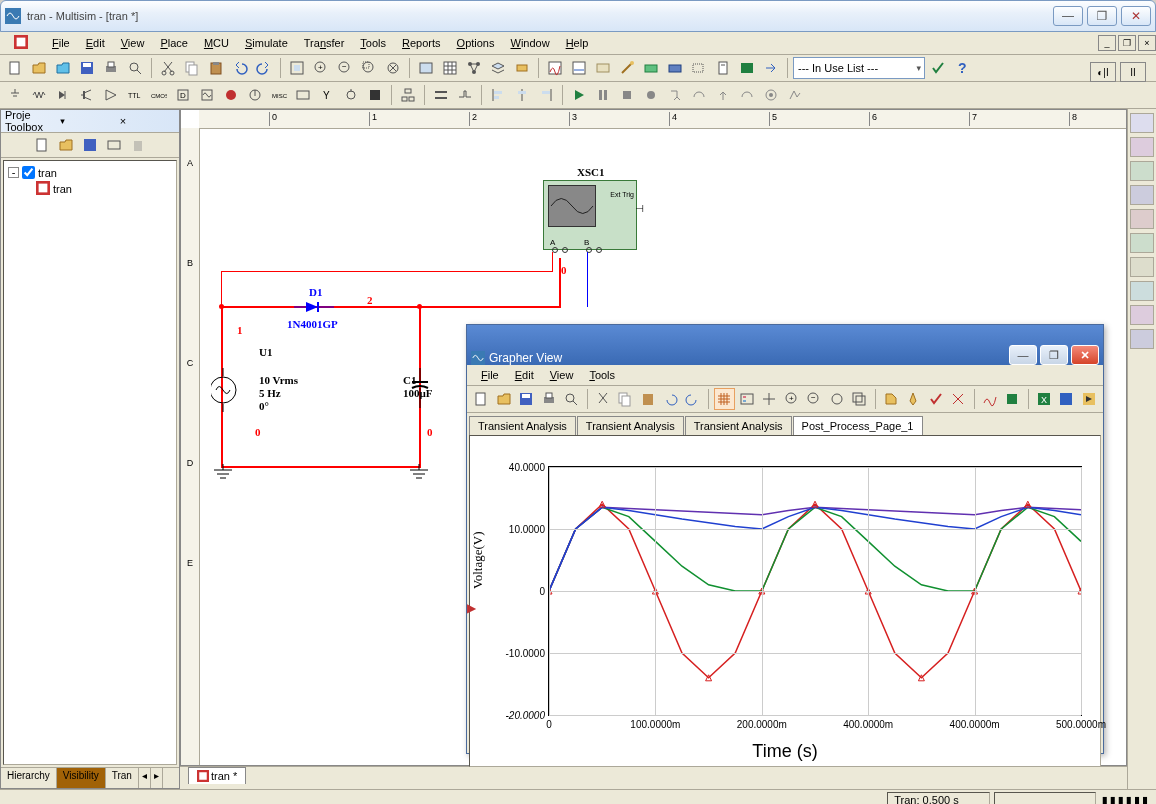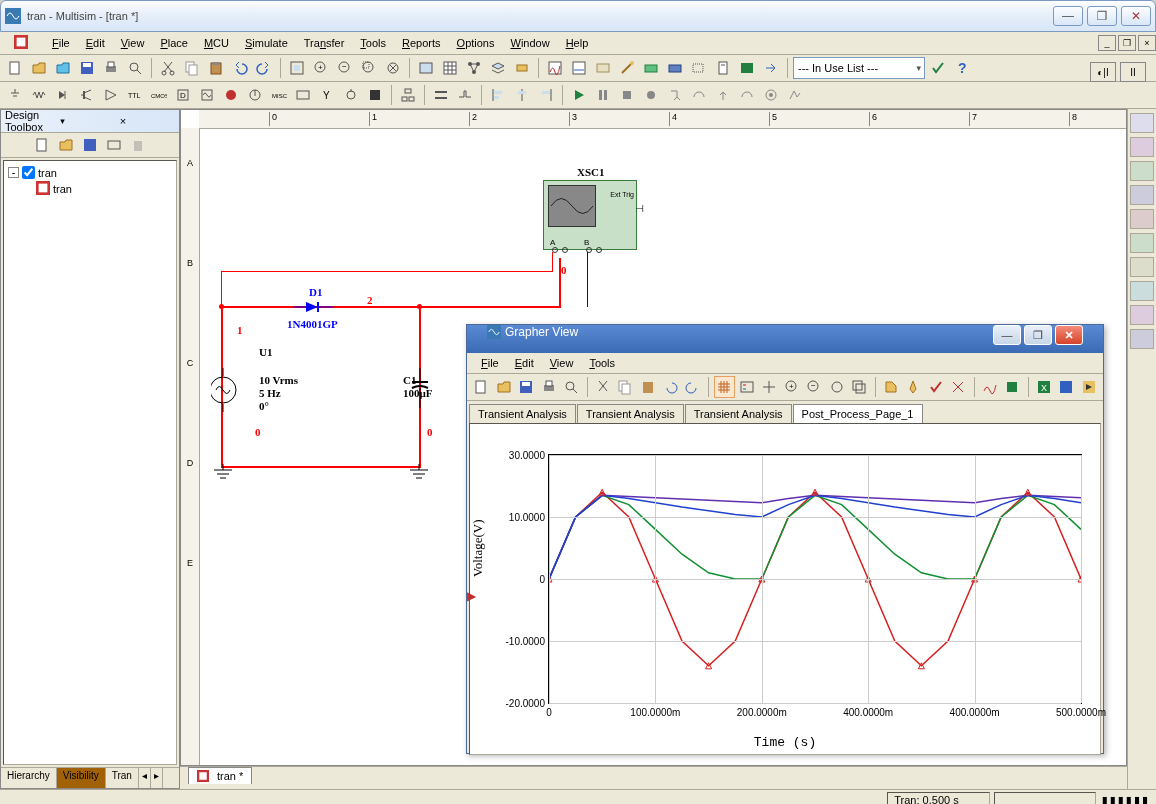--- a/index.html
+++ b/index.html
@@ -34,45 +34,45 @@
 .canvas{flex:1;background:#fff;border:1px solid #888;position:relative;overflow:hidden}
 .ruler-h{height:18px;background:#f5f3e9;border-bottom:1px solid #aca899;position:relative;font-size:9px;margin-left:18px}
 .ruler-v{width:18px;background:#f5f3e9;border-right:1px solid #aca899;position:absolute;left:0;top:18px;bottom:0}
 .ruler-h .tick{position:absolute;top:2px;border-left:1px solid #888;height:14px;padding-left:2px}
 .schem{position:absolute;left:18px;top:18px;right:0;bottom:0;background-image:radial-gradient(circle,#999 0.5px,transparent 0.5px);background-size:8px 8px}
 .schem .lbl{position:absolute;font-family:Liberation Serif, serif;font-size:11px}
 .wire{position:absolute;background:#f00}
 .wireb{position:absolute;background:#00f}
 .node-dot{position:absolute;width:5px;height:5px;background:#f00;border-radius:50%}
 .bottom-tabs{height:22px;background:#ece9d8;border-top:1px solid #aca899;display:flex;align-items:flex-start;padding-left:8px}
-.doctab{background:#fff;border:1px solid #888;border-bottom:none;padding:2px 8px;font-size:11px;display:flex;align-items:center;gap:8px}
+.doctab{background:#fff;border:1px solid #888;border-bottom:none;padding:2px 8px;font-size:11px;display:flex;align-items:center;gap:2px}
 .statusbar{height:20px;background:#ece9d8;border-top:1px solid #aca899;display:flex;align-items:center;font-size:11px;padding:0 6px}
 .statusbar .sfill{flex:1}
 .right-strip{width:28px;background:#ece9d8;border-left:1px solid #aca899;display:flex;flex-direction:column;align-items:center;padding-top:4px;gap:4px}
 .right-strip .rt{width:22px;height:18px;border:1px solid #aca899;background:#dde}
 .top-extra{position:absolute;right:10px;top:62px;display:flex;gap:4px}
 .top-extra .te{width:24px;height:18px;border:1px solid #888;background:#ece9d8;display:flex;align-items:center;justify-content:center;font-size:10px}
 
 .grapher{position:absolute;left:466px;top:324px;width:636px;height:428px;border:1px solid #4a6a9c;background:#ece9d8;box-shadow:2px 2px 6px rgba(0,0,0,0.3)}
-.g-title{height:28px;background:linear-gradient(#5a8ad4,#3a6ab4);display:flex;align-items:flex-start;padding:0 20px;color:#fff;font-size:12px}
+.g-title{height:40px;background:linear-gradient(#5a8ad4,#3a6ab4);display:flex;align-items:flex-end;padding:0 4px;color:#fff;font-size:12px}
 .g-title .t{flex:1;margin-left:4px}
 .g-title .wb{width:26px;height:18px;background:linear-gradient(#e8f0fa,#c8d6e7);border:1px solid #fff;border-radius:3px;margin-left:3px;display:flex;align-items:center;justify-content:center;color:#444;font-size:11px}
 .g-title .wb.x{background:linear-gradient(#f58a7a,#d5442a);color:#fff;font-weight:bold}
 .g-menu{height:20px;background:#ece9d8;display:flex;align-items:center;padding-left:6px;border-bottom:1px solid #aca899}
 .g-menu span{padding:2px 8px}
 .g-tools{height:26px;background:#ece9d8;border-bottom:1px solid #aca899;display:flex;align-items:center;padding:0 4px;gap:2px}
 .g-tabs{height:22px;background:#ece9d8;display:flex;align-items:flex-end;padding-left:2px}
 .g-tabs div{padding:3px 8px;border:1px solid #888;background:#ece9d8;margin-right:1px;font-size:11px;border-bottom:none}
 .g-tabs div.act{background:#fff}
 .g-plot{background:#fff;border:1px inset #aca899;margin:0 2px 2px;height:calc(100% - 26px - 20px - 26px - 22px - 4px);position:relative}
 .plot-title{text-align:center;font-family:'Times New Roman',serif;font-size:16px;padding:4px}
 .plot-area{position:absolute;left:78px;top:30px;right:18px;bottom:50px;border:1px solid #000}
 .grid-h,.grid-v{position:absolute;background:#ccc}
 .ylabel{position:absolute;left:8px;top:50%;transform:rotate(-90deg) translateX(20px);transform-origin:left;font-family:'Times New Roman',serif;font-size:13px}
-.xlabel{position:absolute;bottom:4px;left:50%;transform:translateX(-50%);font-family:Liberation Mono, monospace;font-size:13px}
+.xlabel{position:absolute;bottom:4px;left:50%;transform:translateX(-50%);font-family:Liberation Sans, sans-serif;font-size:18px}
 .ytick{position:absolute;right:100%;padding-right:4px;font-size:10px;transform:translateY(-50%)}
 .xtick{position:absolute;top:100%;padding-top:4px;font-size:10px;transform:translateX(-50%)}
 svg.curves{position:absolute;left:0;top:0;width:100%;height:100%}
 
 .osc{position:absolute;background:#c8e0c8;border:1px solid #3a7a3a}
 .osc-screen{background:#888;border:1px solid #333;margin:4px}
 .ruler-v .vt{position:absolute;left:4px;font-size:9px;width:10px;text-align:center}
 </style>
 </head>
 <body>
@@ -506,21 +506,21 @@
   <div class="tb">
       <svg viewBox="0 0 16 16">
         <path d="M3 12l4-8 3 6 3-4" fill="none" stroke="#888"></path>
       </svg>
     </div>
 </div>
 
 <div class="main">
   <div class="left-panel">
     <div class="lp-title">
-      <span>Design Toolbox</span>
+      <span>Proje Toolbox</span>
       <span style="font-size:9px">▾</span>
       <span style="margin-left:4px">×</span>
     </div>
     <div class="lp-tools">
       <div class="tb">
           <svg viewBox="0 0 16 16">
             <rect x="3" y="2" width="9" height="12" fill="#fff" stroke="#555"></rect>
           </svg>
         </div>
       <div class="tb">
@@ -888,29 +888,29 @@
           <path d="M156.6 213.8 L159.6 207.8 L162.6 213.8 Z" fill="none" stroke="#d62020"></path>
           <path d="M209.8 127 L212.8 121 L215.8 127 Z" fill="none" stroke="#d62020"></path>
           <path d="M263 40.20000000000002 L266 34.20000000000002 L269 40.20000000000002 Z" fill="none" stroke="#d62020"></path>
           <path d="M316.2 127 L319.2 121 L322.2 127 Z" fill="none" stroke="#d62020"></path>
           <path d="M369.4 213.8 L372.4 207.8 L375.4 213.8 Z" fill="none" stroke="#d62020"></path>
           <path d="M422.6 127 L425.6 121 L428.6 127 Z" fill="none" stroke="#d62020"></path>
           <path d="M475.8 40.20000000000002 L478.8 34.20000000000002 L481.8 40.20000000000002 Z" fill="none" stroke="#d62020"></path>
           <path d="M529 127 L532 121 L535 127 Z" fill="none" stroke="#d62020"></path>
         </svg>
     <div class="grid-h" style="left: 0px; right: 0px; top: 248px; height: 1px;"></div>
-        <div class="ytick" style="top: 248px;">-20.0000</div>
+        <div class="ytick" style="top: 248px; font-style: italic;">-20.0000</div>
         <div class="grid-h" style="left: 0px; right: 0px; top: 186px; height: 1px;"></div>
         <div class="ytick" style="top: 186px;">-10.0000</div>
         <div class="grid-h" style="left: 0px; right: 0px; top: 124px; height: 1px;"></div>
         <div class="ytick" style="top: 124px;">0</div>
         <div class="grid-h" style="left: 0px; right: 0px; top: 62px; height: 1px;"></div>
         <div class="ytick" style="top: 62px;">10.0000</div>
         <div class="grid-h" style="left: 0px; right: 0px; top: 0px; height: 1px;"></div>
-        <div class="ytick" style="top: 0px;">30.0000</div>
+        <div class="ytick" style="top: 0px;">40.0000</div>
         <div class="grid-v" style="top: 0px; bottom: 0px; left: 0px; width: 1px;"></div>
         <div class="xtick" style="left: 0px;">0</div>
         <div class="grid-v" style="top: 0px; bottom: 0px; left: 106.4px; width: 1px;"></div>
         <div class="xtick" style="left: 106.4px;">100.0000m</div>
         <div class="grid-v" style="top: 0px; bottom: 0px; left: 212.8px; width: 1px;"></div>
         <div class="xtick" style="left: 212.8px;">200.0000m</div>
         <div class="grid-v" style="top: 0px; bottom: 0px; left: 319.2px; width: 1px;"></div>
         <div class="xtick" style="left: 319.2px;">400.0000m</div>
         <div class="grid-v" style="top: 0px; bottom: 0px; left: 425.6px; width: 1px;"></div>
         <div class="xtick" style="left: 425.6px;">400.0000m</div>

